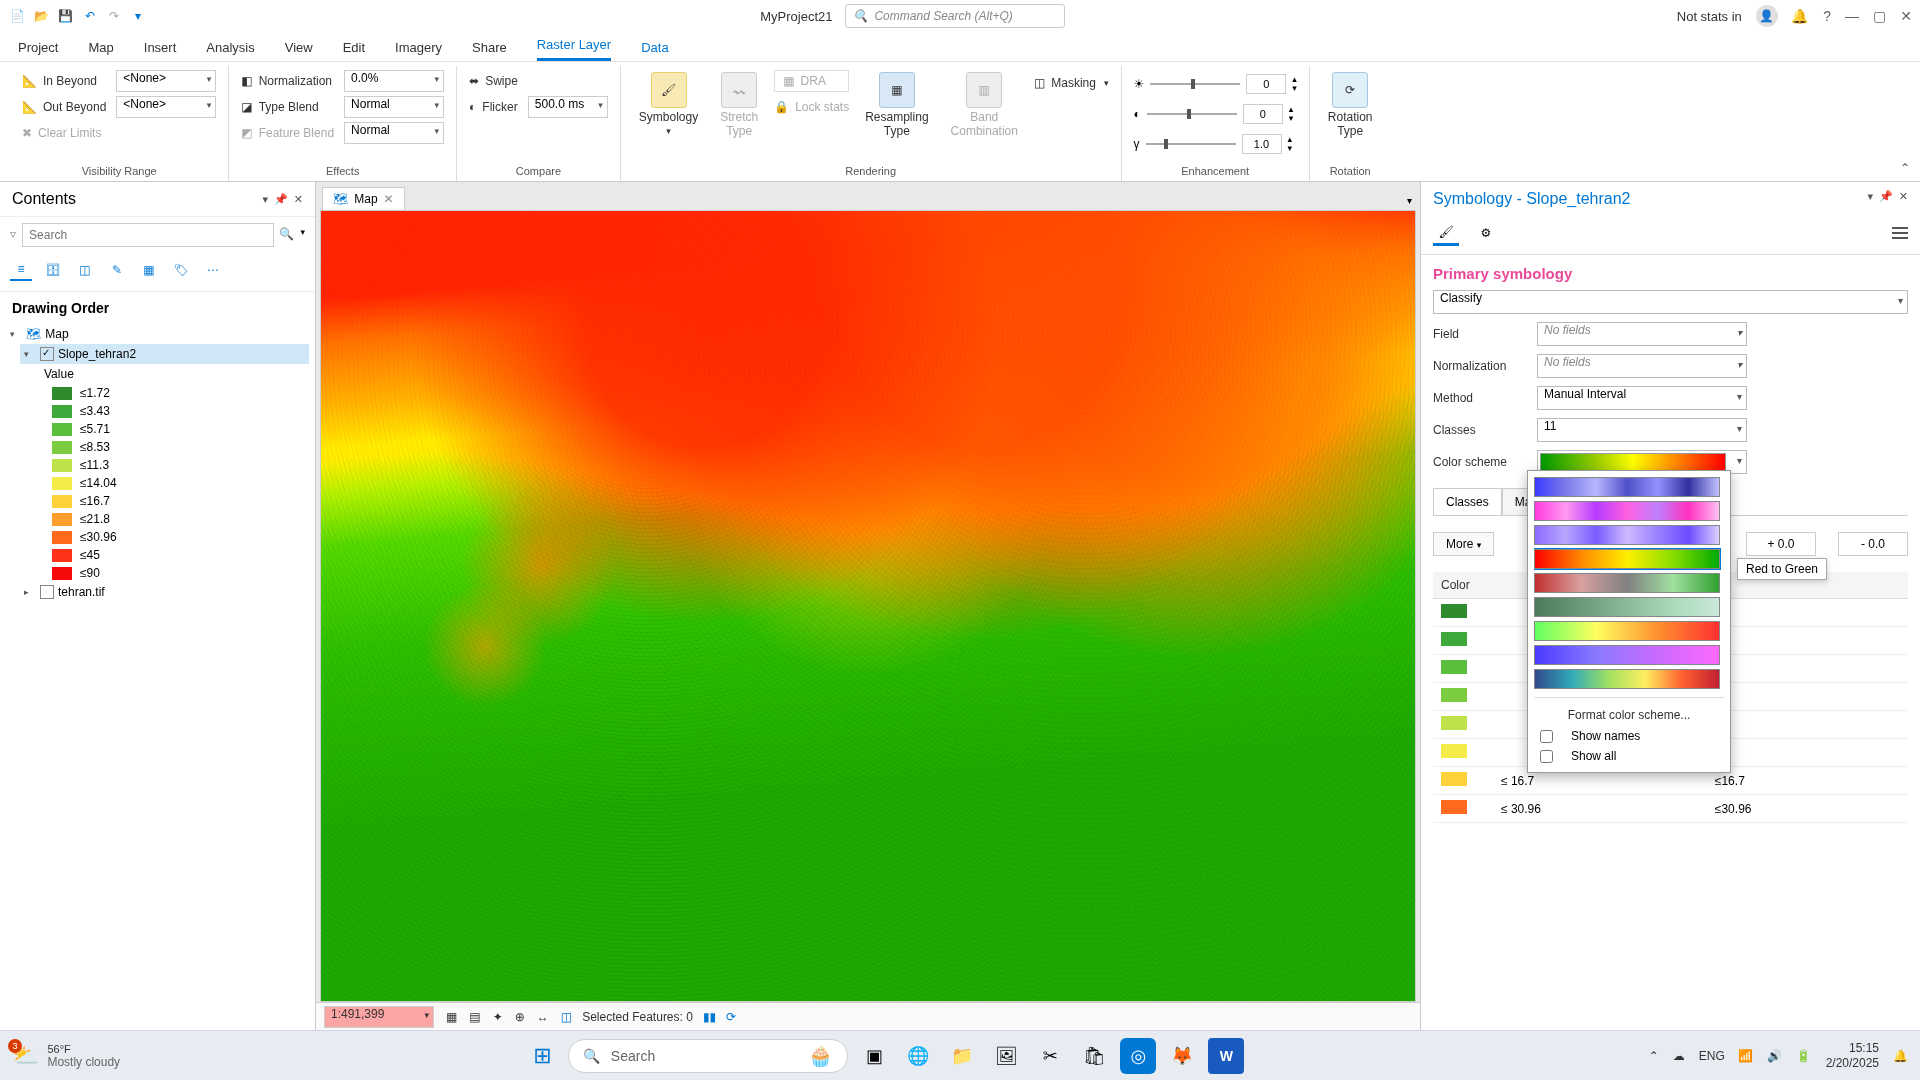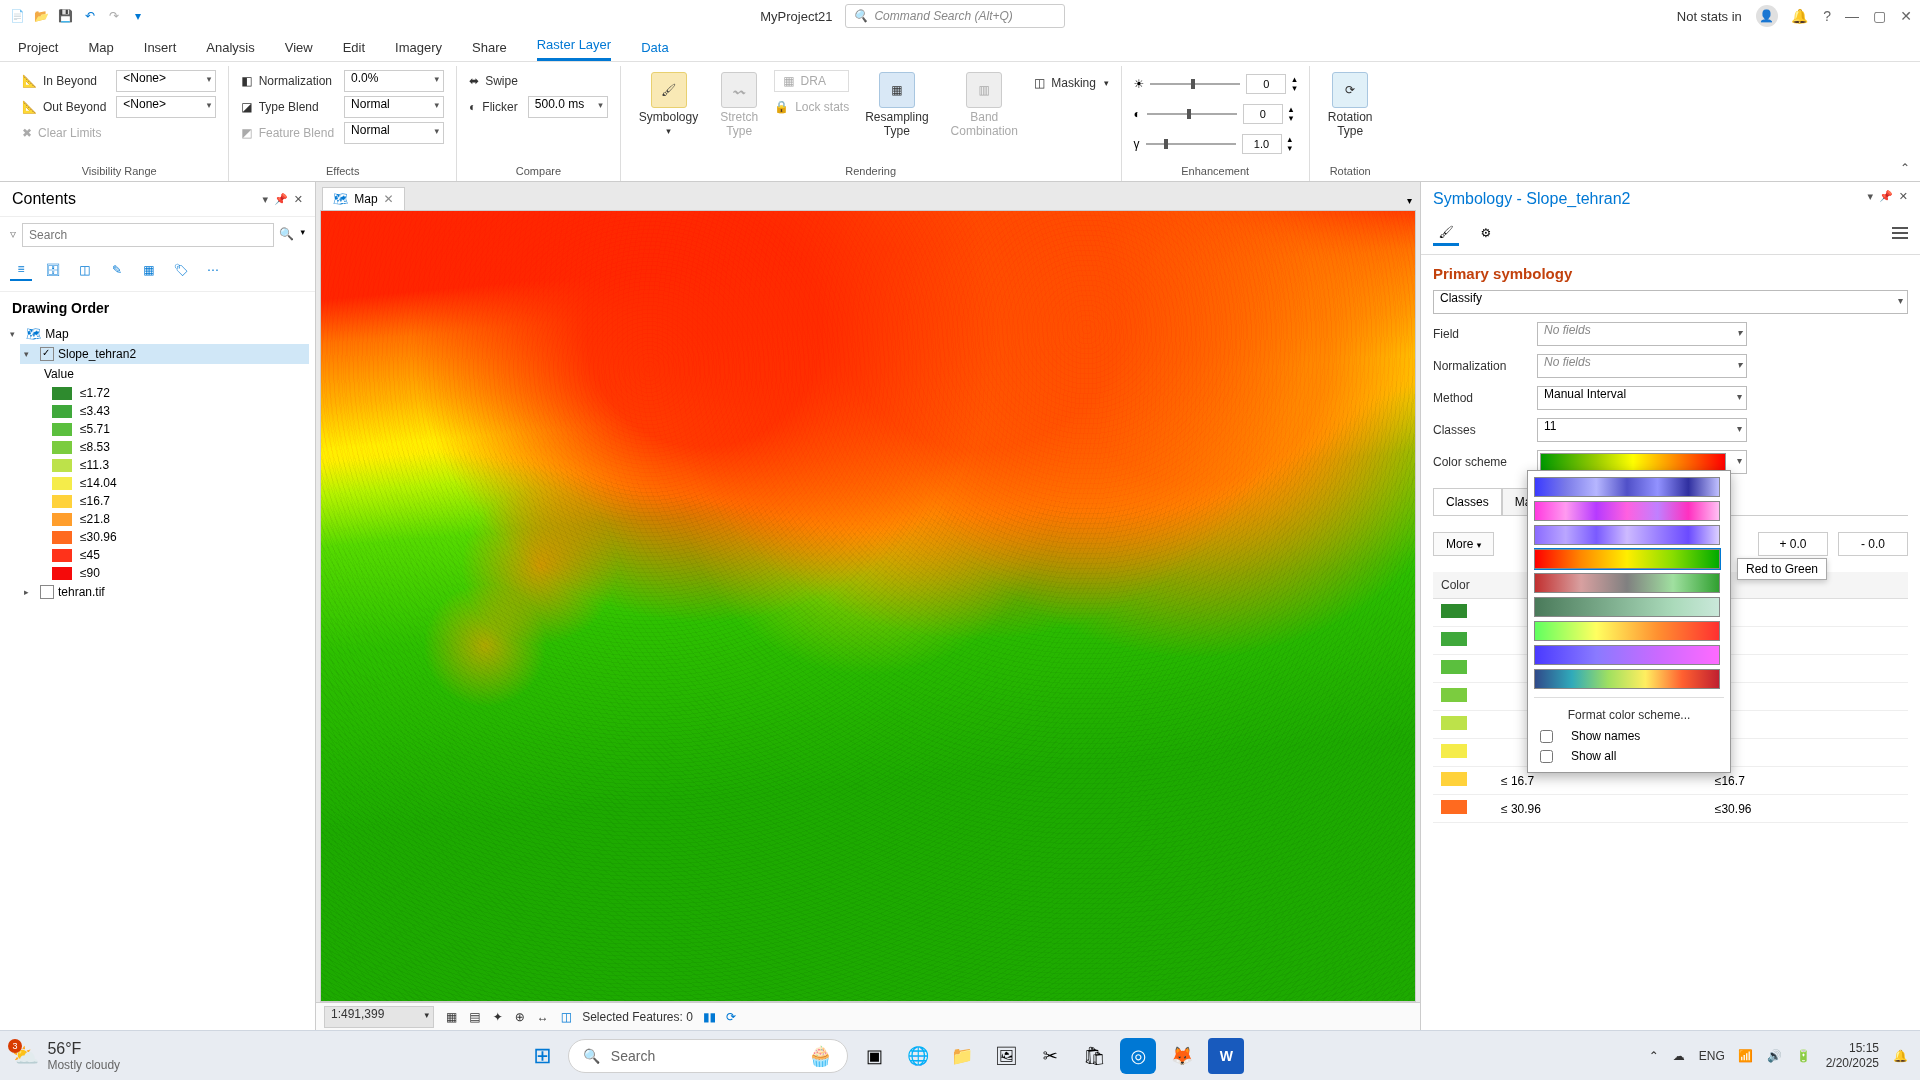--- a/index.html
+++ b/index.html
@@ -83,46 +83,46 @@
   filter: contrast(1.1) saturate(1.35);
 }
 .terrain::after{
   content:""; position:absolute; inset:0;
   background-image:
     repeating-radial-gradient(circle at 30% 20%, rgba(0,0,0,0) 0 3px, rgba(0,0,0,.08) 3px 4px),
     repeating-radial-gradient(circle at 70% 15%, rgba(0,0,0,0) 0 4px, rgba(0,0,0,.07) 4px 5px);
   opacity:.5;
 }
 .map-status { height: 28px; border-top: 1px solid #ccc; background: #fafafa; display: flex; align-items: center; padding: 0 8px; gap: 12px; font-size: 12px; color: #333; }
-.scale-box { height: 22px; border: 1px solid #ccc; padding: 0 18px 0 6px; background:#e5e5e5; position: relative; width: 110px; }
+.scale-box { height: 22px; border: 1px solid #ccc; padding: 0 18px 0 6px; background:#fca5a5; position: relative; width: 110px; }
 .scale-box::after { content: "▾"; position: absolute; right: 4px; top: 3px; font-size: 9px; }
 .ms-center { flex: 1; text-align: center; }
 .ms-right { display: flex; align-items: center; gap: 10px; color: #0078d4; }
 
 
 .sym-pane { width: 500px; background: #fff; border-left: 1px solid #ccc; display: flex; flex-direction: column; position: relative; }
 .sym-header { padding: 8px 12px; font-size: 16px; font-weight: 500; color: #0078d4; display: flex; justify-content: space-between; }
 .sym-tabs { display: flex; gap: 14px; padding: 4px 12px 8px 12px; border-bottom: 1px solid #ddd; align-items: center; }
 .sym-tab-icon { width: 26px; height: 26px; display: flex; align-items: center; justify-content: center; cursor: pointer; }
 .sym-tab-icon.active { border-bottom: 3px solid #0078d4; }
 .sym-body { padding: 10px 12px; display: flex; flex-direction: column; gap: 8px; }
-.sym-body h3 { font-size: 15px; font-weight: 600; color: #c2410c; }
+.sym-body h3 { font-size: 15px; font-weight: 600; color: #ec4899; }
 .form-row { display: flex; align-items: center; gap: 8px; }
 .form-row label { width: 96px; font-size: 12px; color: #333; }
 .form-row .dd { flex: 1; max-width: 210px; height: 24px; border: 1px solid #bbb; background: #fff; padding: 0 20px 0 6px; font-size: 12px; position: relative; cursor: pointer; }
 .form-row .dd.full { max-width: none; }
 .form-row .dd::after { content: "▾"; position: absolute; right: 4px; top: 4px; font-size: 10px; color: #555; }
 .form-row .dd.italic { font-style: italic; color: #888; }
 .color-ramp { height: 18px; background: linear-gradient(90deg, #009900 0%, #99cc00 30%, #ffff00 50%, #ff9900 70%, #ff0000 100%); border: 1px solid #999; }
 .sub-tabs { display: flex; border-bottom: 1px solid #ccc; margin-top: 6px; }
 .sub-tab { padding: 6px 12px; font-size: 12px; border: 1px solid #ccc; border-bottom: none; background: #f5f5f5; cursor: pointer; }
 .sub-tab.active { background: #fff; }
 .more-row { display: flex; align-items: center; gap: 8px; padding: 8px 0; }
 .more-btn { border: 1px solid #ccc; padding: 4px 12px; font-size: 12px; cursor: pointer; background:#fafafa;}
-.sm-inputs { margin-left: auto; display: flex; gap: 10px; }
+.sm-inputs { margin-left: auto; display: flex; gap: 22px; }
 .sm-inputs .dd2 { width: 70px; height: 24px; border: 1px solid #ccc; display:flex;align-items:center;justify-content:center;font-size:12px; }
 .cls-table { width: 100%; font-size: 12px; border-collapse: collapse; }
 .cls-table th { text-align: left; font-weight: normal; padding: 6px 8px; border-bottom: 1px solid #ddd; background: #f5f5f5; color: #333;}
 .cls-table td { padding: 5px 8px; border-bottom: 1px solid #eee; }
 .cls-table .chip { width: 26px; height: 14px; display: inline-block; }
 
 
 .scheme-popup {
   position: absolute; top: 288px; left: 106px; width: 204px;
   background: #fff; border: 1px solid #999; box-shadow: 0 4px 12px rgba(0,0,0,0.3);
@@ -133,21 +133,21 @@
 .ramp-opt { height: 20px; margin-bottom: 4px; border: 1px solid #888; cursor: pointer; }
 .ramp-opt.hover { outline: 1px solid #0078d4; }
 .scheme-footer { border-top: 1px solid #ddd; padding-top: 6px; margin-top: 4px; font-size: 12px; }
 .scheme-footer .link { color: #333; padding: 4px 6px; cursor: pointer; display:block; text-align:center;}
 .scheme-footer label { display: flex; align-items: center; gap: 18px; padding: 3px 6px; cursor: pointer; }
 .tooltip { position: absolute; top: 376px; left: 316px; background: #fff; border: 1px solid #aaa; padding: 3px 8px; font-size: 12px; z-index: 60; box-shadow: 0 2px 6px rgba(0,0,0,0.2);}
 
 
 .taskbar { position: absolute; bottom: 0; left: 0; right: 0; height: 50px; background: #e8ecf2; display: flex; align-items: center; padding: 0 12px; border-top: 1px solid #cfd6e0; }
 .weather { display: flex; align-items: center; gap: 8px; font-size: 12px; color: #333; }
-.weather .temp { font-size: 16px; }
+.weather .temp { font-size: 11px; }
 .tb-center { flex:1; display: flex; align-items: center; justify-content: center; gap: 8px; }
 .tb-search { width: 280px; height: 34px; background: #fff; border-radius: 17px; display: flex; align-items: center; padding: 0 14px; gap: 10px; font-size: 14px; color: #666; border: 1px solid #d0d0d0;}
 .tb-icon { width: 36px; height: 36px; border-radius: 6px; display: flex; align-items: center; justify-content: center; font-size: 18px; cursor: pointer; }
 .tb-right { display: flex; align-items: center; gap: 14px; font-size: 12px; color: #333; }
 .tb-time { text-align: right; line-height: 1.2; }
 .menu-burger { display:flex; flex-direction:column; gap:3px;}
 .menu-burger span{ width:16px; height:2px; background:#555;}
 </style>
 </head>
 <body>

